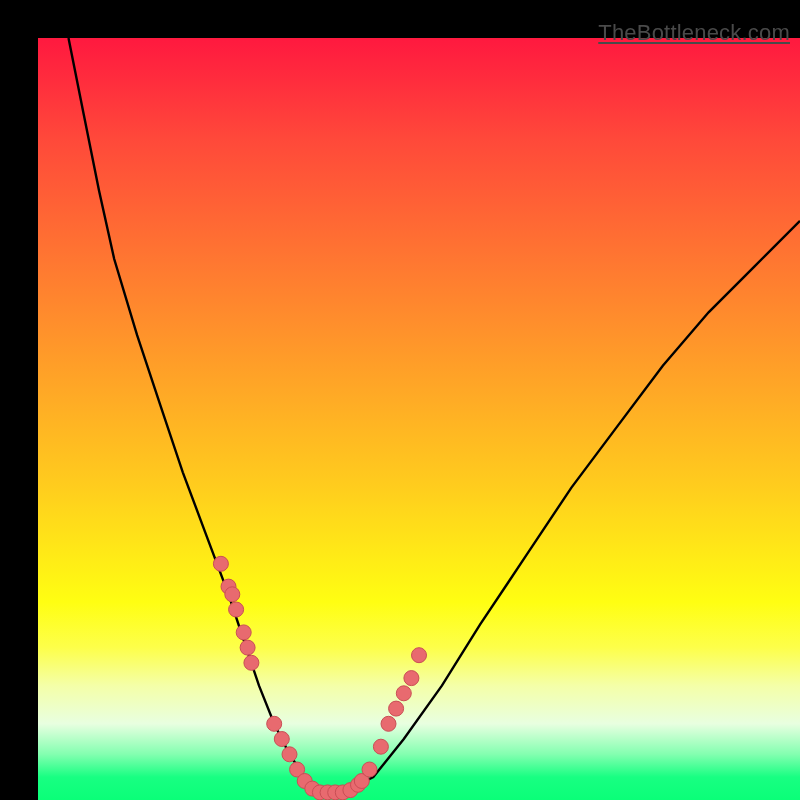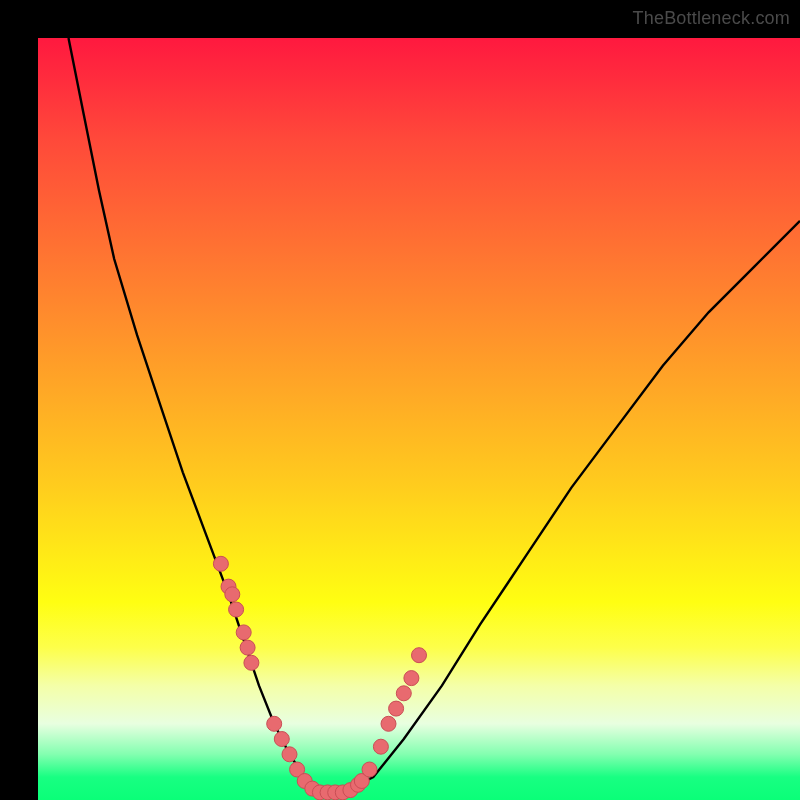--- a/index.html
+++ b/index.html
@@ -6,27 +6,28 @@
   body {
     width: 800px;
     height: 800px;
     background: #000;
     position: relative;
     overflow: hidden;
     font-family: Arial, sans-serif;
   }
   .watermark {
     position: absolute;
-    top: 8px;
+    top: 20px;
     right: 10px;
     color: #4a4a4a;
-    font-size: 18px;
+    font-size: 22px;
     font-weight: 500;
     z-index: 10;
     letter-spacing: 0.2px;
+    text-decoration: underline;
   }
   .plot-area {
     position: absolute;
     left: 38px;
     top: 38px;
     width: 762px;
     height: 762px;
     background: linear-gradient(to bottom,
       #ff193f 0%,
       #ff2e3d 6%,

